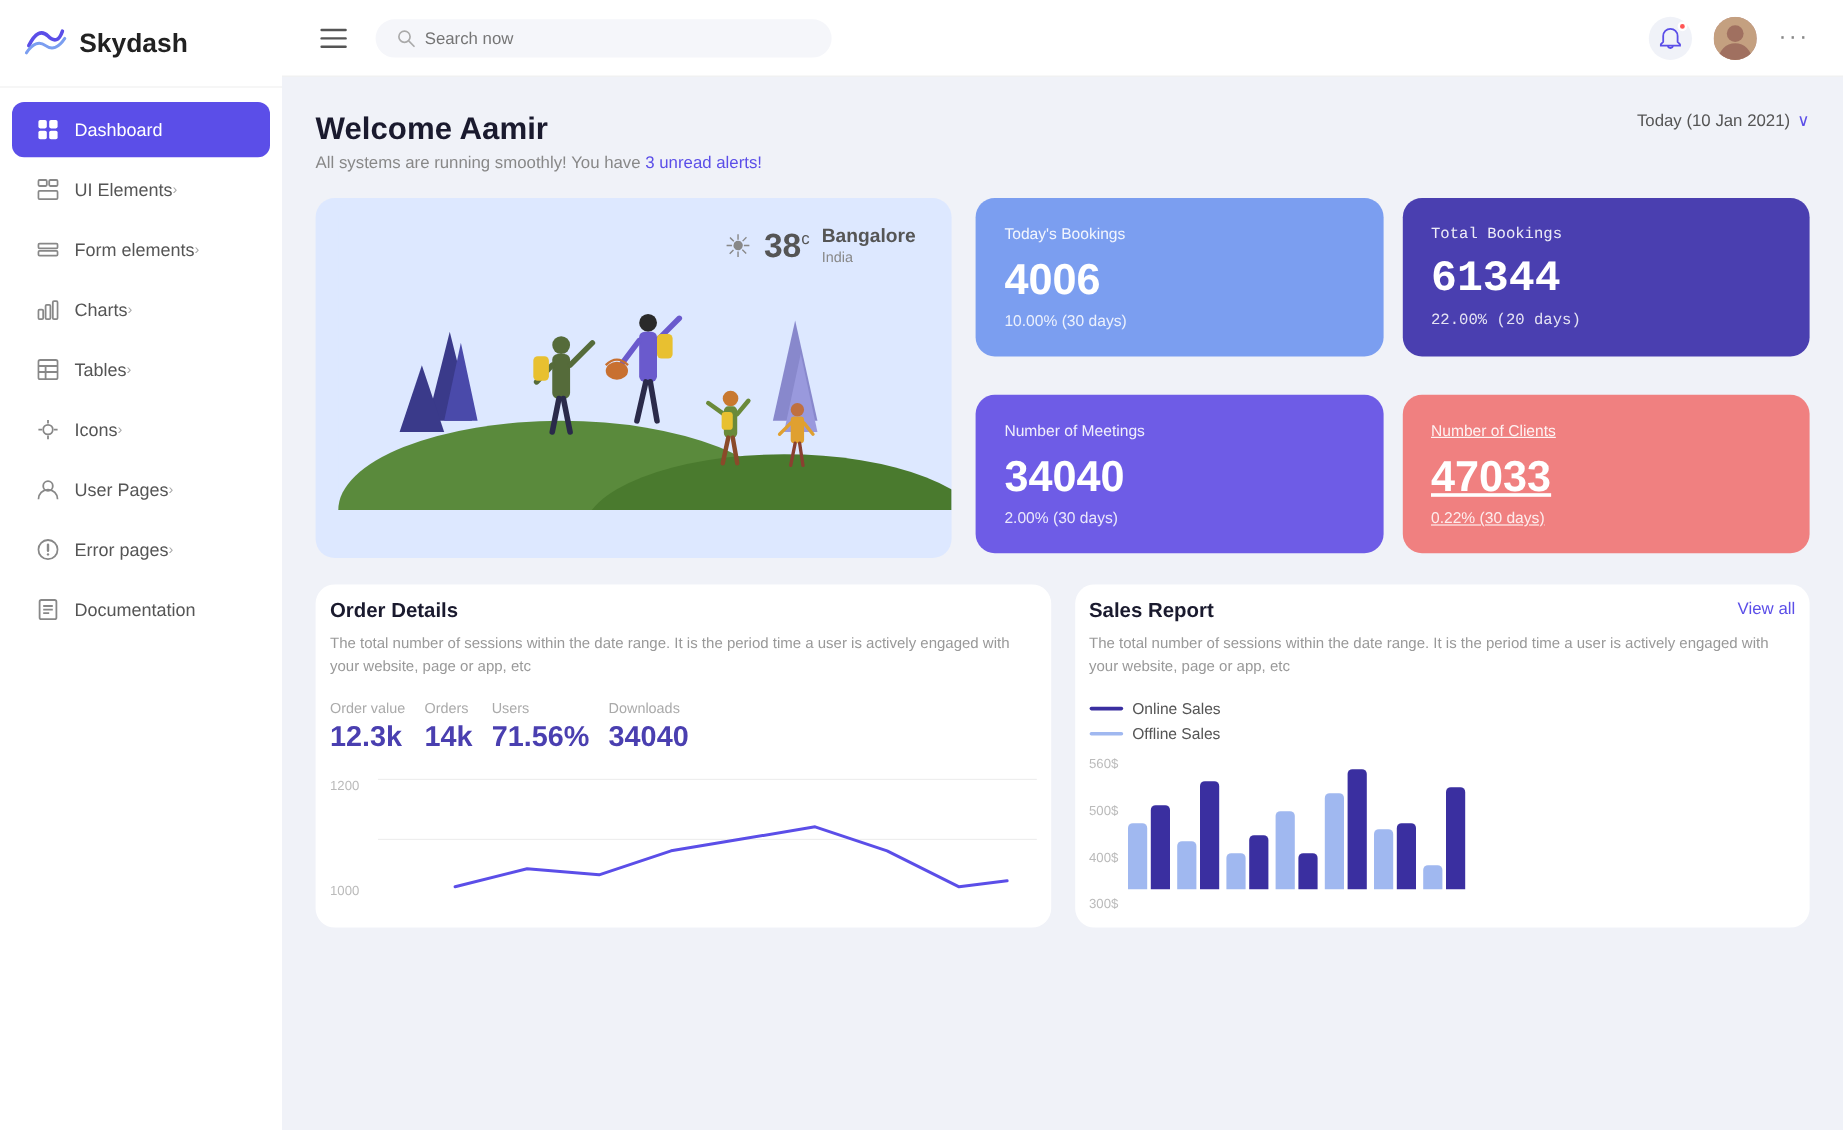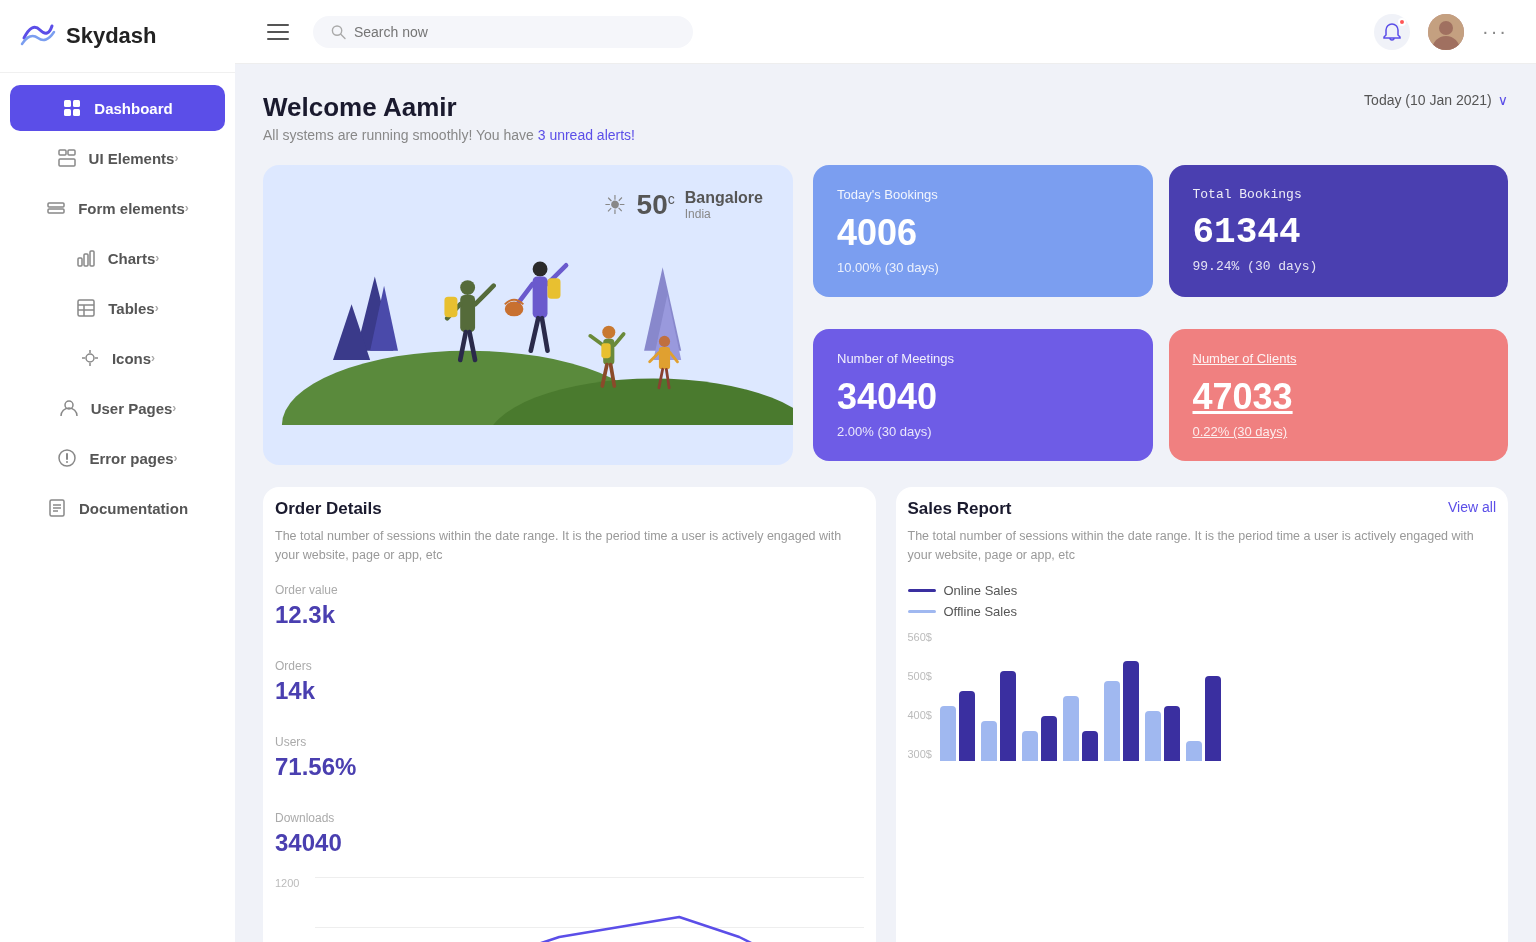--- a/index.html
+++ b/index.html
@@ -36,28 +36,28 @@
     }
     .sidebar-nav {
       display: flex;
       flex-direction: column;
       padding: 10px 0;
       flex: 1;
     }
     .nav-item {
       display: flex;
       align-items: center;
-      justify-content: center;
+      justify-content: flex-start;
       padding: 13px 20px;
       cursor: pointer;
       border-radius: 8px;
       margin: 2px 10px;
       color: #555;
       font-size: 15px;
-      font-weight: 700;
+      font-weight: 400;
       transition: background 0.2s;
     }
     .nav-item.active {
       background: #5b4ee8;
       color: #fff;
       border-radius: 10px;
     }
     .nav-item-left {
       display: flex;
       align-items: center;
@@ -308,23 +308,22 @@
       color: #5b4ee8;
       font-size: 14px;
       font-weight: 500;
       cursor: pointer;
       text-decoration: none;
     }
 
     
     .order-stats {
       display: flex;
-      gap: 30px;
+      gap: 16px;
       margin-bottom: 20px;
-      flex-direction: column;
     }
     .order-stat-label {
       font-size: 12px;
       color: #aaa;
       margin-bottom: 4px;
     }
     .order-stat-value {
       font-size: 24px;
       font-weight: 700;
       color: #4a3fb0;
@@ -610,21 +609,21 @@
       </div>
     </div>
 
     <div class="hero-stats-row">
 
       <div class="hero-card">
         <div class="hero-weather">
           <span class="weather-icon">☀</span>
           <div>
             <span class="weather-temp">
-              <span>50</span><sup>c</sup>
+              <span>38</span><sup>c</sup>
             </span>
           </div>
           <div>
             <div style="font-size:16px;font-weight:600;color:#555;">Bangalore</div>
             <div style="font-size:12px;color:#888;">India</div>
           </div>
         </div>
         
         <svg class="hero-svg" viewBox="0 0 530 280" xmlns="http://www.w3.org/2000/svg">
 
@@ -697,21 +696,21 @@
       <div class="stats-col">
         <div class="stats-row-pair">
           <div class="stat-card blue-light">
             <div class="stat-label">Today's Bookings</div>
             <div class="stat-value">4006</div>
             <div class="stat-pct">10.00% (30 days)</div>
           </div>
           <div class="stat-card blue-dark">
             <div class="stat-label">Total Bookings</div>
             <div class="stat-value">61344</div>
-            <div class="stat-pct">99.24% (30 days)</div>
+            <div class="stat-pct">22.00% (20 days)</div>
           </div>
         </div>
         <div class="stats-row-pair">
           <div class="stat-card purple">
             <div class="stat-label">Number of Meetings</div>
             <div class="stat-value">34040</div>
             <div class="stat-pct">2.00% (30 days)</div>
           </div>
           <div class="stat-card red">
             <div class="stat-label">Number of Clients</div>
@@ -772,21 +771,21 @@
           <div class="legend-item">
             <div class="legend-line dark"></div>
             <span>Online Sales</span>
           </div>
           <div class="legend-item">
             <div class="legend-line light"></div>
             <span>Offline Sales</span>
           </div>
         </div>
 
-        <div style="display:flex;align-items:flex-end;gap:0;">
+        <div style="display:flex;align-items:flex-start;gap:0;">
           <div class="chart-y-labels" style="display:flex;flex-direction:column;justify-content:space-between;height:130px;font-size:11px;color:#bbb;margin-right:8px;">
             <span>560$</span>
             <span>500$</span>
             <span>400$</span>
             <span>300$</span>
           </div>
           <div class="sales-chart">
 
             <div class="bar-group">
               <div class="bar offline" style="height:55px;"></div>

